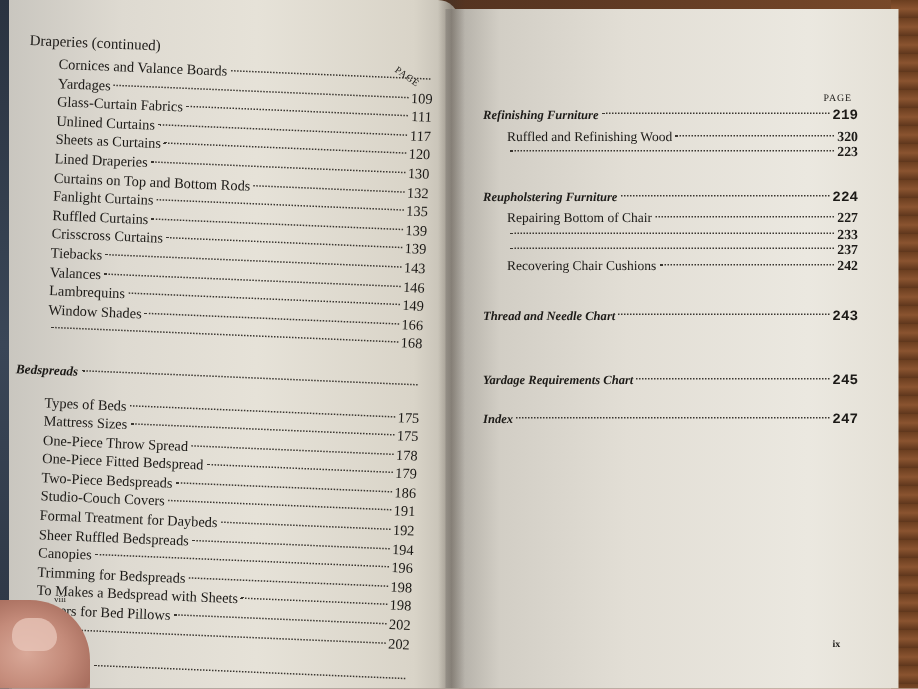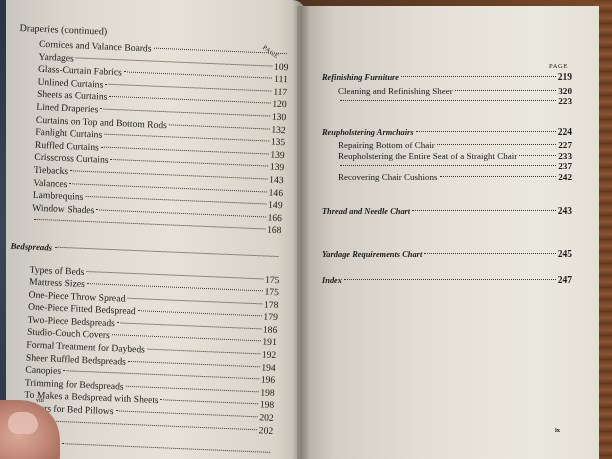--- a/index.html
+++ b/index.html
@@ -83,21 +83,21 @@
   }
 
   
   .right-content {
     position: absolute; left: 322px; top: 60px; width: 250px;
     font-size: 9px;
   }
   .right-content .toc-row { height: 10.5px; line-height: 10.5px; }
   .right-content .sub { padding-left: 16px; }
   .right-content .sub .num { font-weight: bold; font-size: 9.2px; }
-  .right-content .head-row .num { font-weight: bold; font-size: 9.5px; }
+  .right-content .head-row .num { font-weight: bold; font-size: 9.5px; font-family: Liberation Mono, monospace; }
   .right-content .head-italic { font-size: 8.4px; }
   .page-col-label {
     position: absolute; left: 549px; top: 62px;
     font-size: 6.6px; letter-spacing: 0.6px;
   }
   .right-folio {
     position: absolute; left: 555px; top: 426px;
     font-size: 6.6px; font-weight: bold;
   }
 </style>
@@ -292,46 +292,45 @@
   <div class="gap-s" style="height:12px"></div>
 
   <div>
     <div class="toc-row head-row">
         <span class="label head-italic">Refinishing Furniture</span>
         <span class="dots"></span>
         <span class="num">219</span>
       </div>
     <div class="gap-s" style="height:3px"></div>
     <div class="toc-row sub">
-        <span class="label">Cleaning and Refinishing Sheer</span>
+        <span class="label">Ruffled and Refinishing Wood</span>
         <span class="dots"></span>
         <span class="num">320</span>
       </div>
     <div class="toc-row sub">
         <span class="dots"></span>
         <span class="num">223</span>
       </div>
   </div>
 
   <div class="gap-m" style="height:20px"></div>
 
   <div>
     <div class="toc-row head-row">
-        <span class="label head-italic">Reupholstering Armchairs</span>
+        <span class="label head-italic">Reupholstering Furniture</span>
         <span class="dots"></span>
         <span class="num">224</span>
       </div>
     <div class="gap-s" style="height:3px"></div>
     <div class="toc-row sub">
         <span class="label">Repairing Bottom of Chair</span>
         <span class="dots"></span>
         <span class="num">227</span>
       </div>
     <div class="toc-row sub">
-        <span class="label">Reupholstering the Entire Seat of a Straight Chair</span>
         <span class="dots"></span>
         <span class="num">233</span>
       </div>
     <div class="toc-row sub">
         <span class="dots"></span>
         <span class="num">237</span>
       </div>
     <div class="toc-row sub">
         <span class="label">Recovering Chair Cushions</span>
         <span class="dots"></span>

